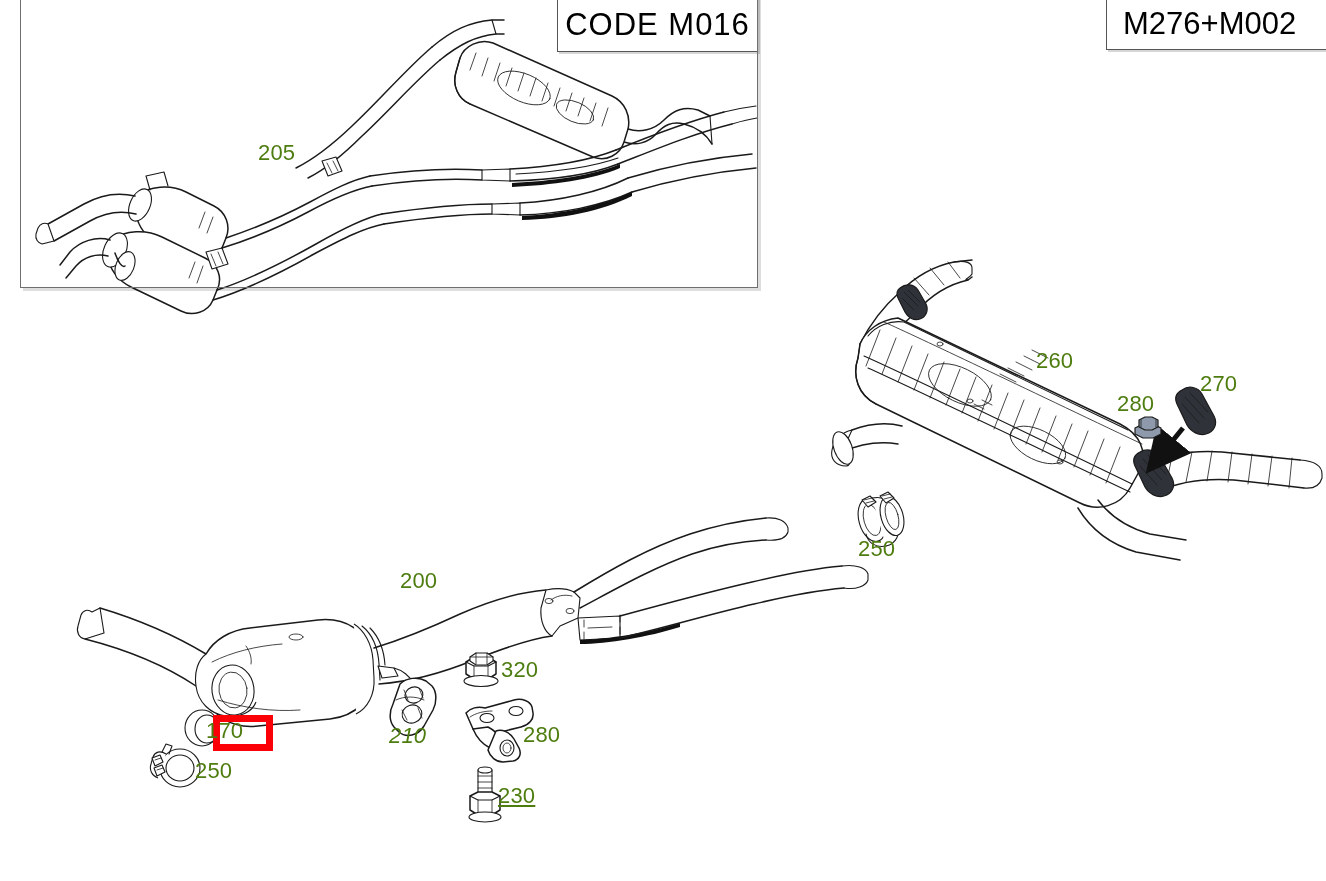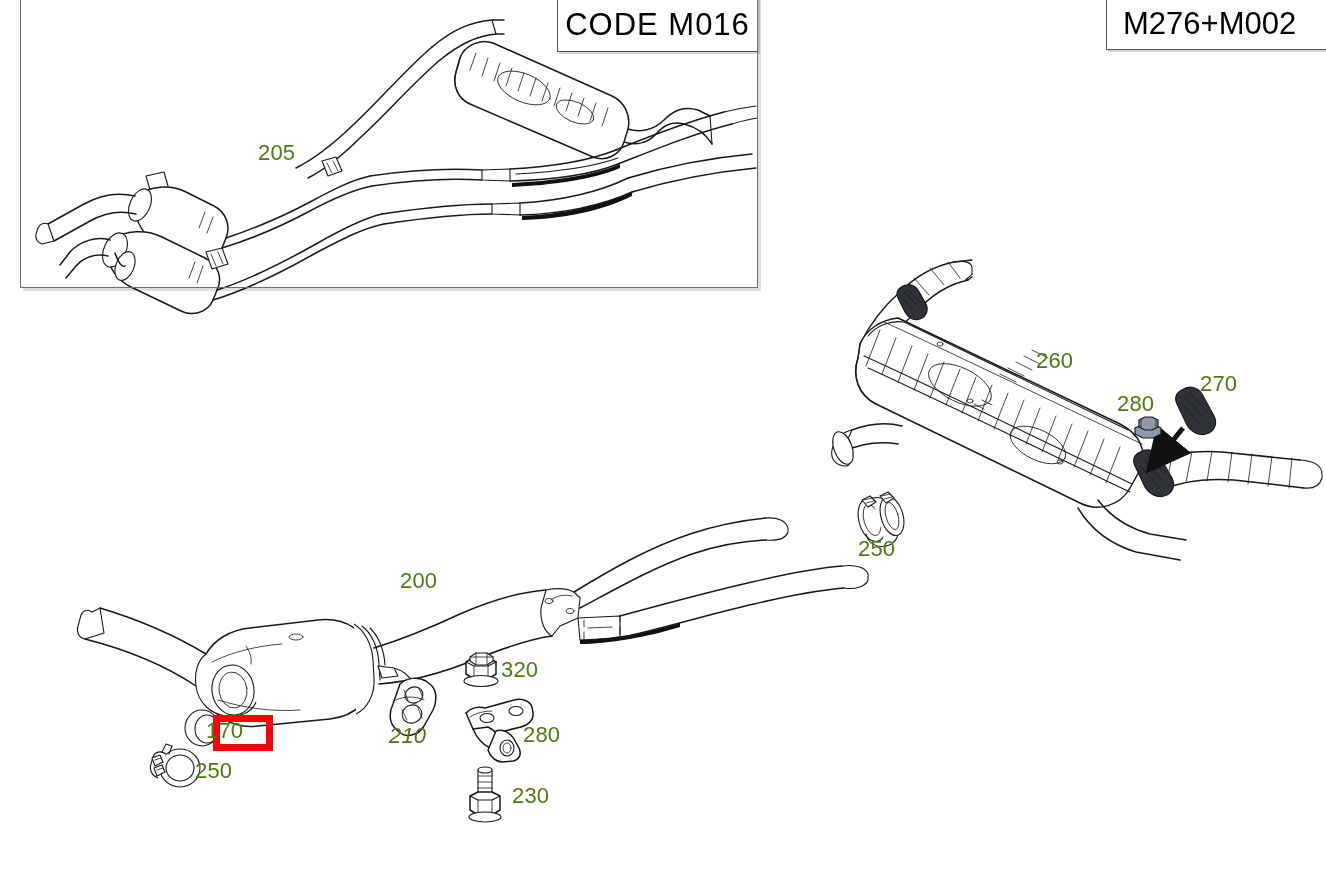--- a/index.html
+++ b/index.html
@@ -385,17 +385,17 @@
   <div class="callout" style="left:501px; top:659px;">320</div>
 
   <div class="callout" style="left:523px; top:724px;">280</div>
 
   <div class="callout" style="left:389px; top:725px;font-style:italic;">210</div>
 
   <div class="callout callout-hl" style="left:206px; top:720px;">170</div>
 
   <div class="callout" style="left:195px; top:760px;">250</div>
 
-  <div class="callout" style="left:512px; top:785px;">230</div>
+  <div class="callout" style="left:498px; top:785px;text-decoration:underline;">230</div>
 
   <div class="highlight-box" id="highlight-170"></div>
 
 </div>
 
 </body></html>

